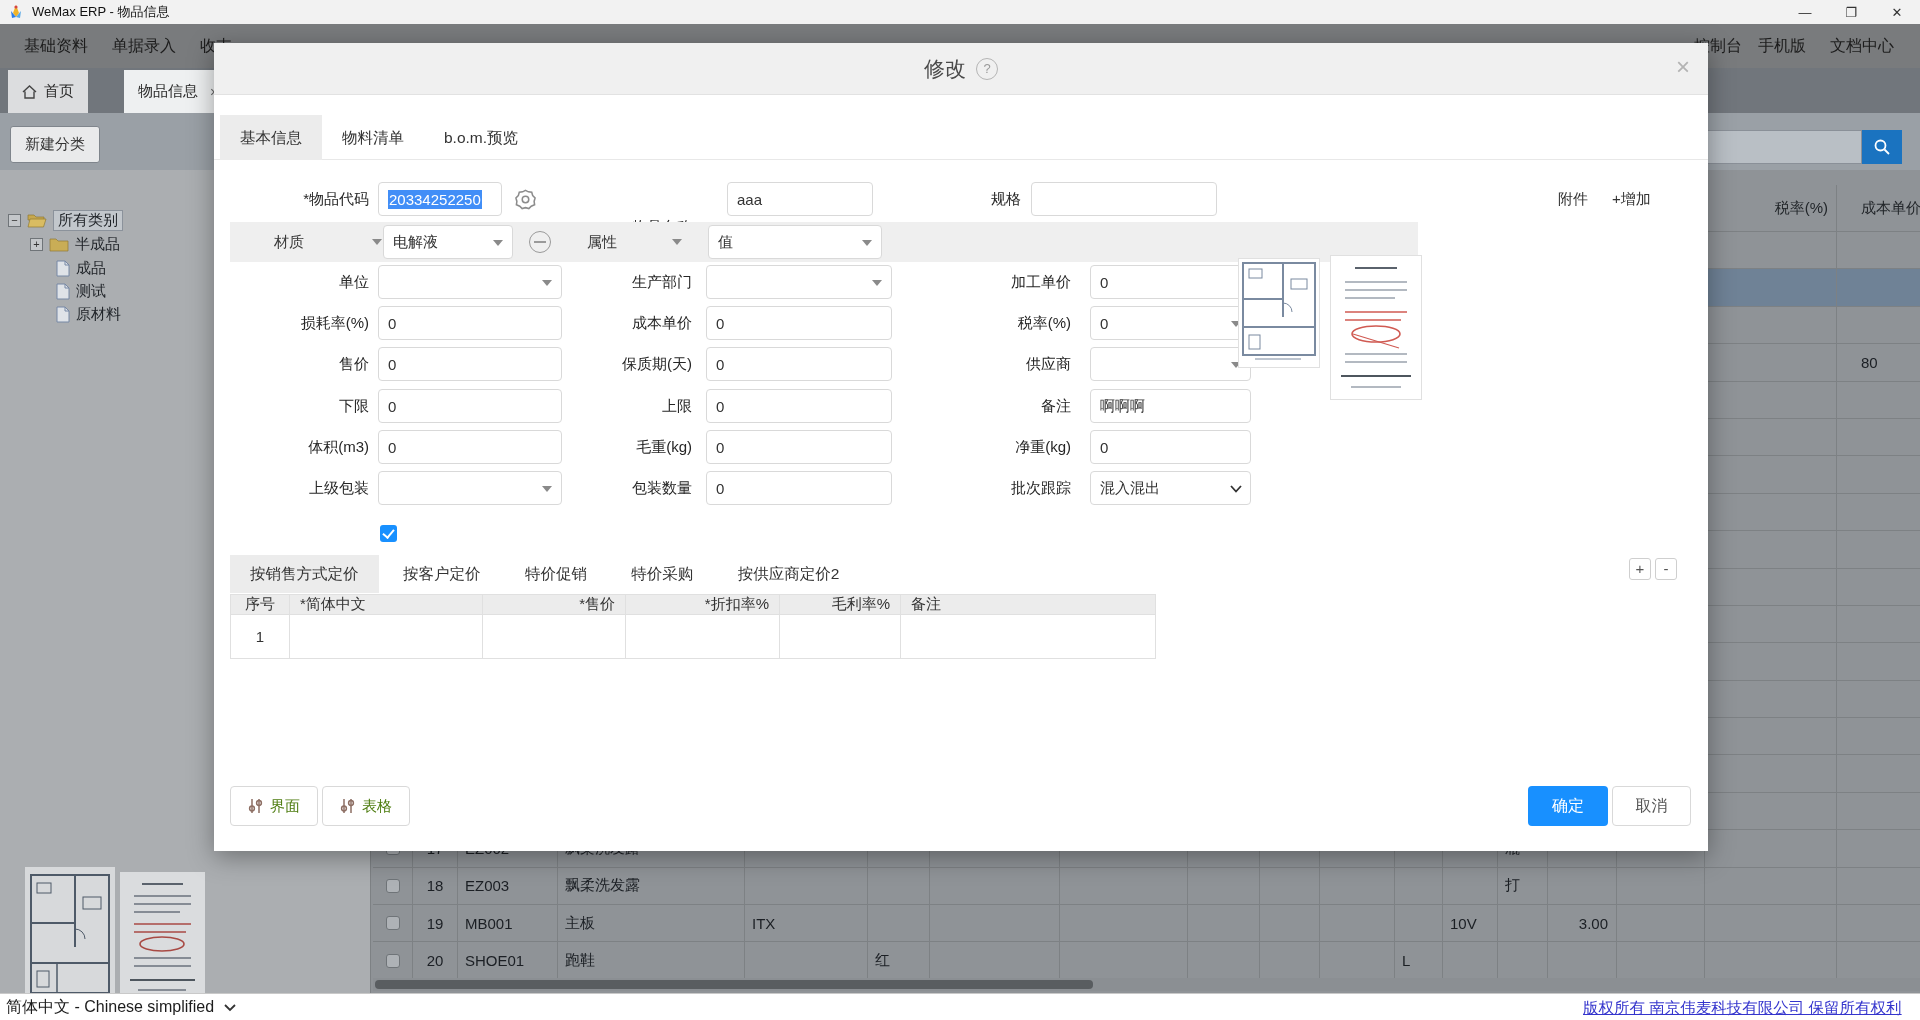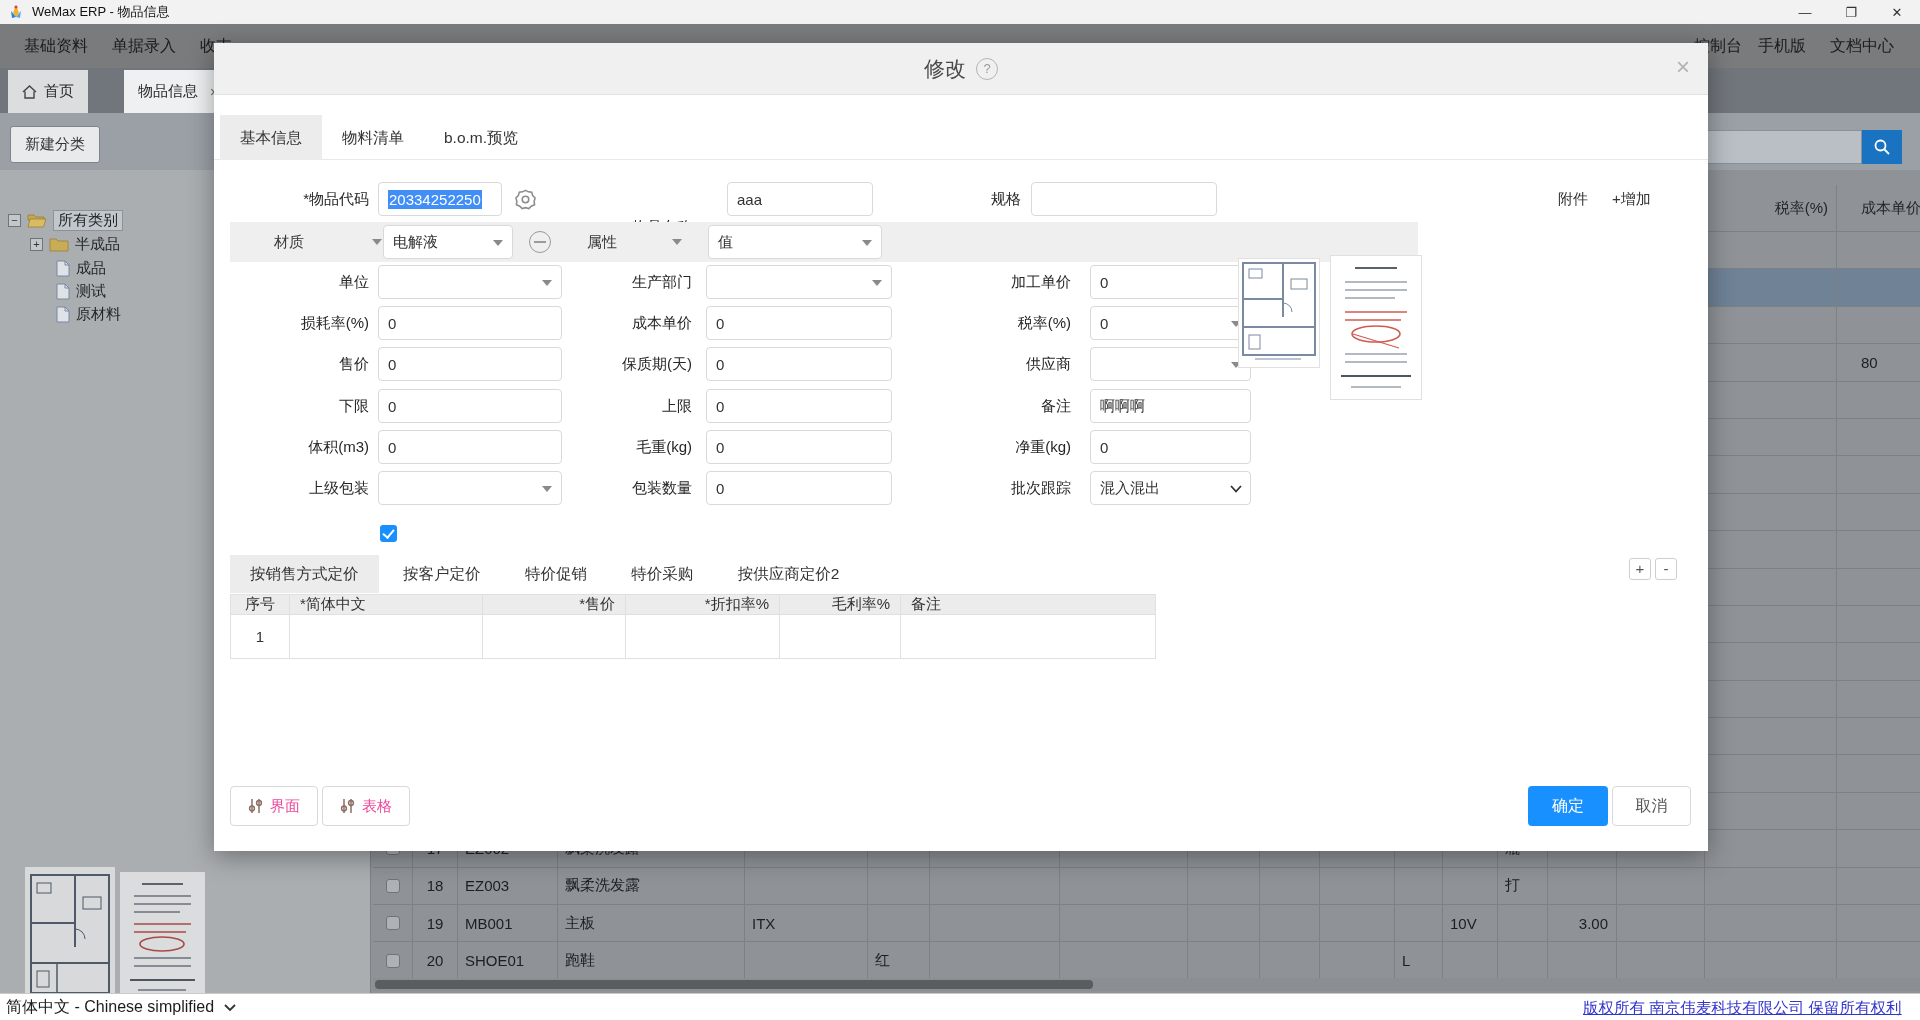--- a/index.html
+++ b/index.html
@@ -76,21 +76,21 @@
   .ptab{height:38px;line-height:38px;padding:0 20px;font-size:15.5px;color:#333;display:inline-block;}
   .ptab.active{background:#ececec;}
   .pmbtn{position:absolute;width:22px;height:22px;border:1px solid #cfcfcf;border-radius:3px;background:#fff;color:#555;font-size:15px;line-height:20px;text-align:center;}
   .ptable{position:absolute;left:16px;top:551px;}
   .prow{display:flex;}
   .pcell{border:1px solid #e0e0e0;border-left:none;font-size:15px;color:#333;display:flex;align-items:center;padding:0 10px;}
   .prow .pcell:first-child{border-left:1px solid #e0e0e0;}
   .phead .pcell{background:#ececec;}
   .pdata .pcell{border-top:none;background:#fff;}
 
-  .footbtn{position:absolute;height:40px;border:1px solid #d9d9d9;border-radius:4px;background:#fff;font-size:15px;color:#ec4899;display:flex;align-items:center;justify-content:center;gap:7px;}
+  .footbtn{position:absolute;height:40px;border:1px solid #d9d9d9;border-radius:4px;background:#fff;font-size:15px;color:#4d7c0f;display:flex;align-items:center;justify-content:center;gap:7px;}
   .btn-ok{position:absolute;left:1314px;top:743px;width:80px;height:40px;background:#1890ff;border-radius:4px;color:#fff;font-size:16px;display:flex;align-items:center;justify-content:center;}
   .btn-cancel{position:absolute;left:1398px;top:743px;width:79px;height:40px;background:#fff;border:1px solid #d9d9d9;border-radius:4px;color:#555;font-size:16px;display:flex;align-items:center;justify-content:center;}
   .imgthumb{position:absolute;background:#fff;border:1px solid #e0e0e0;}
 </style>
 </head>
 <body>
 
 <div class="screen">
 
   <div class="titlebar">

